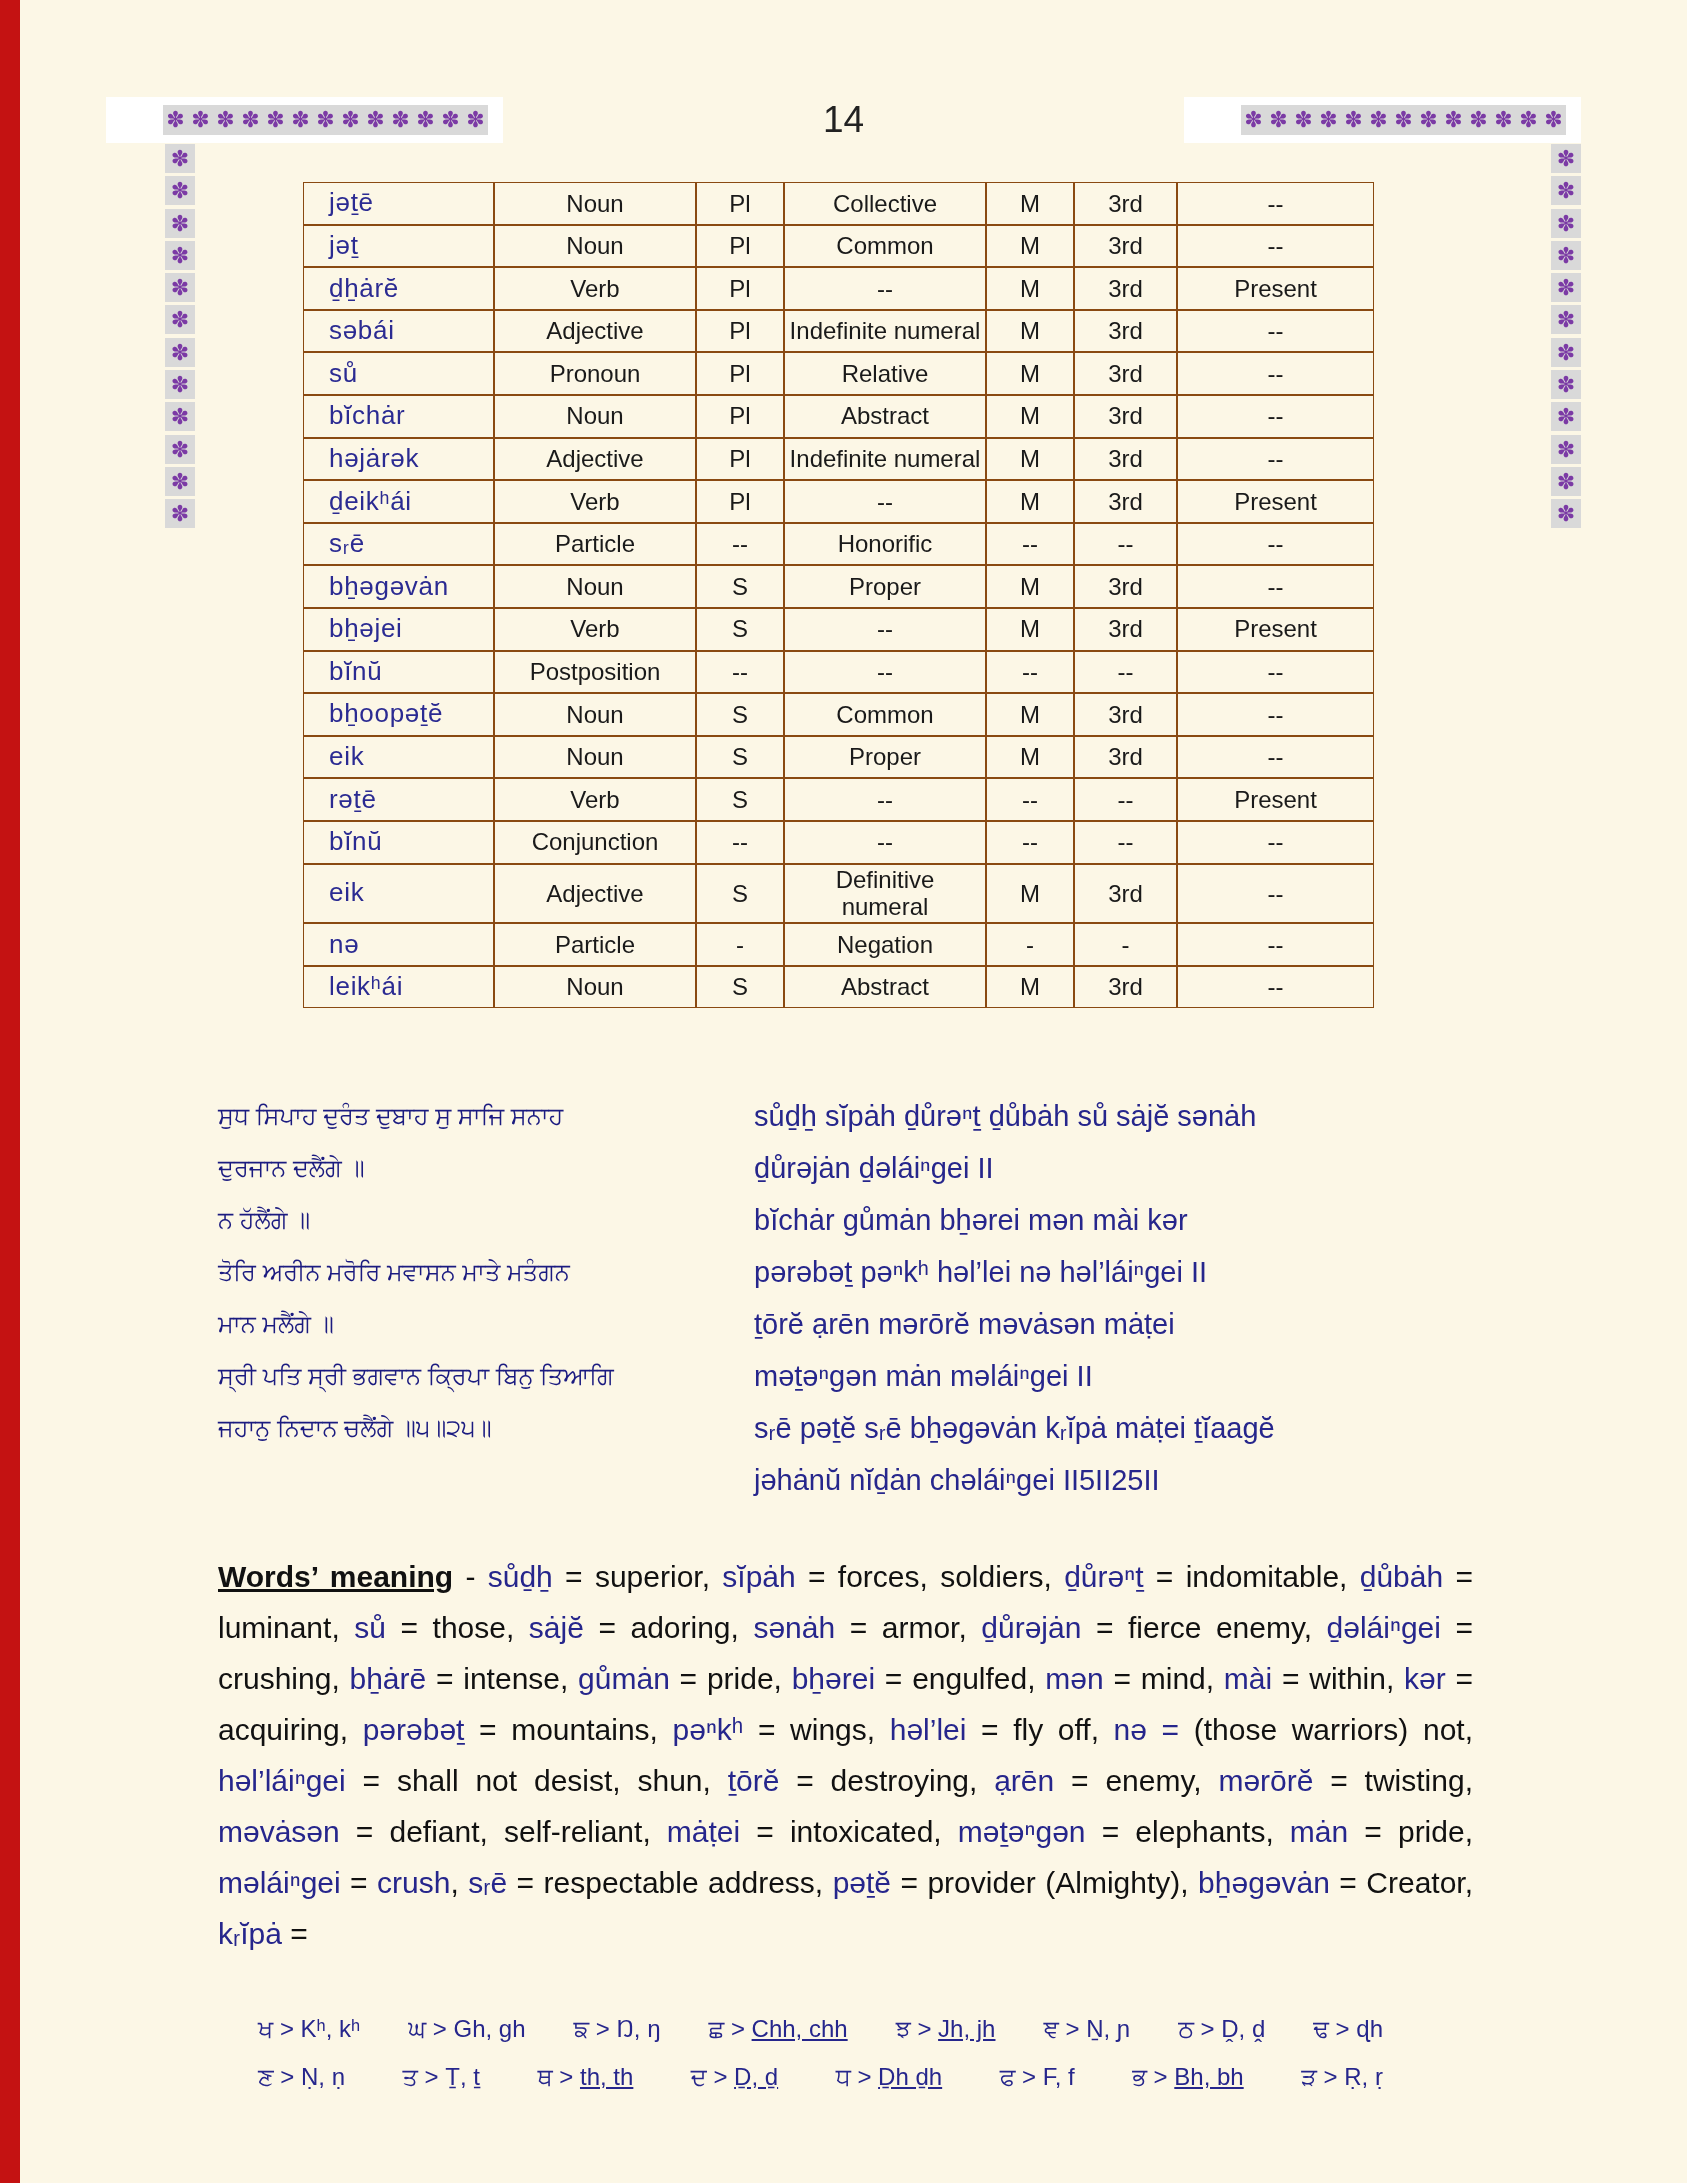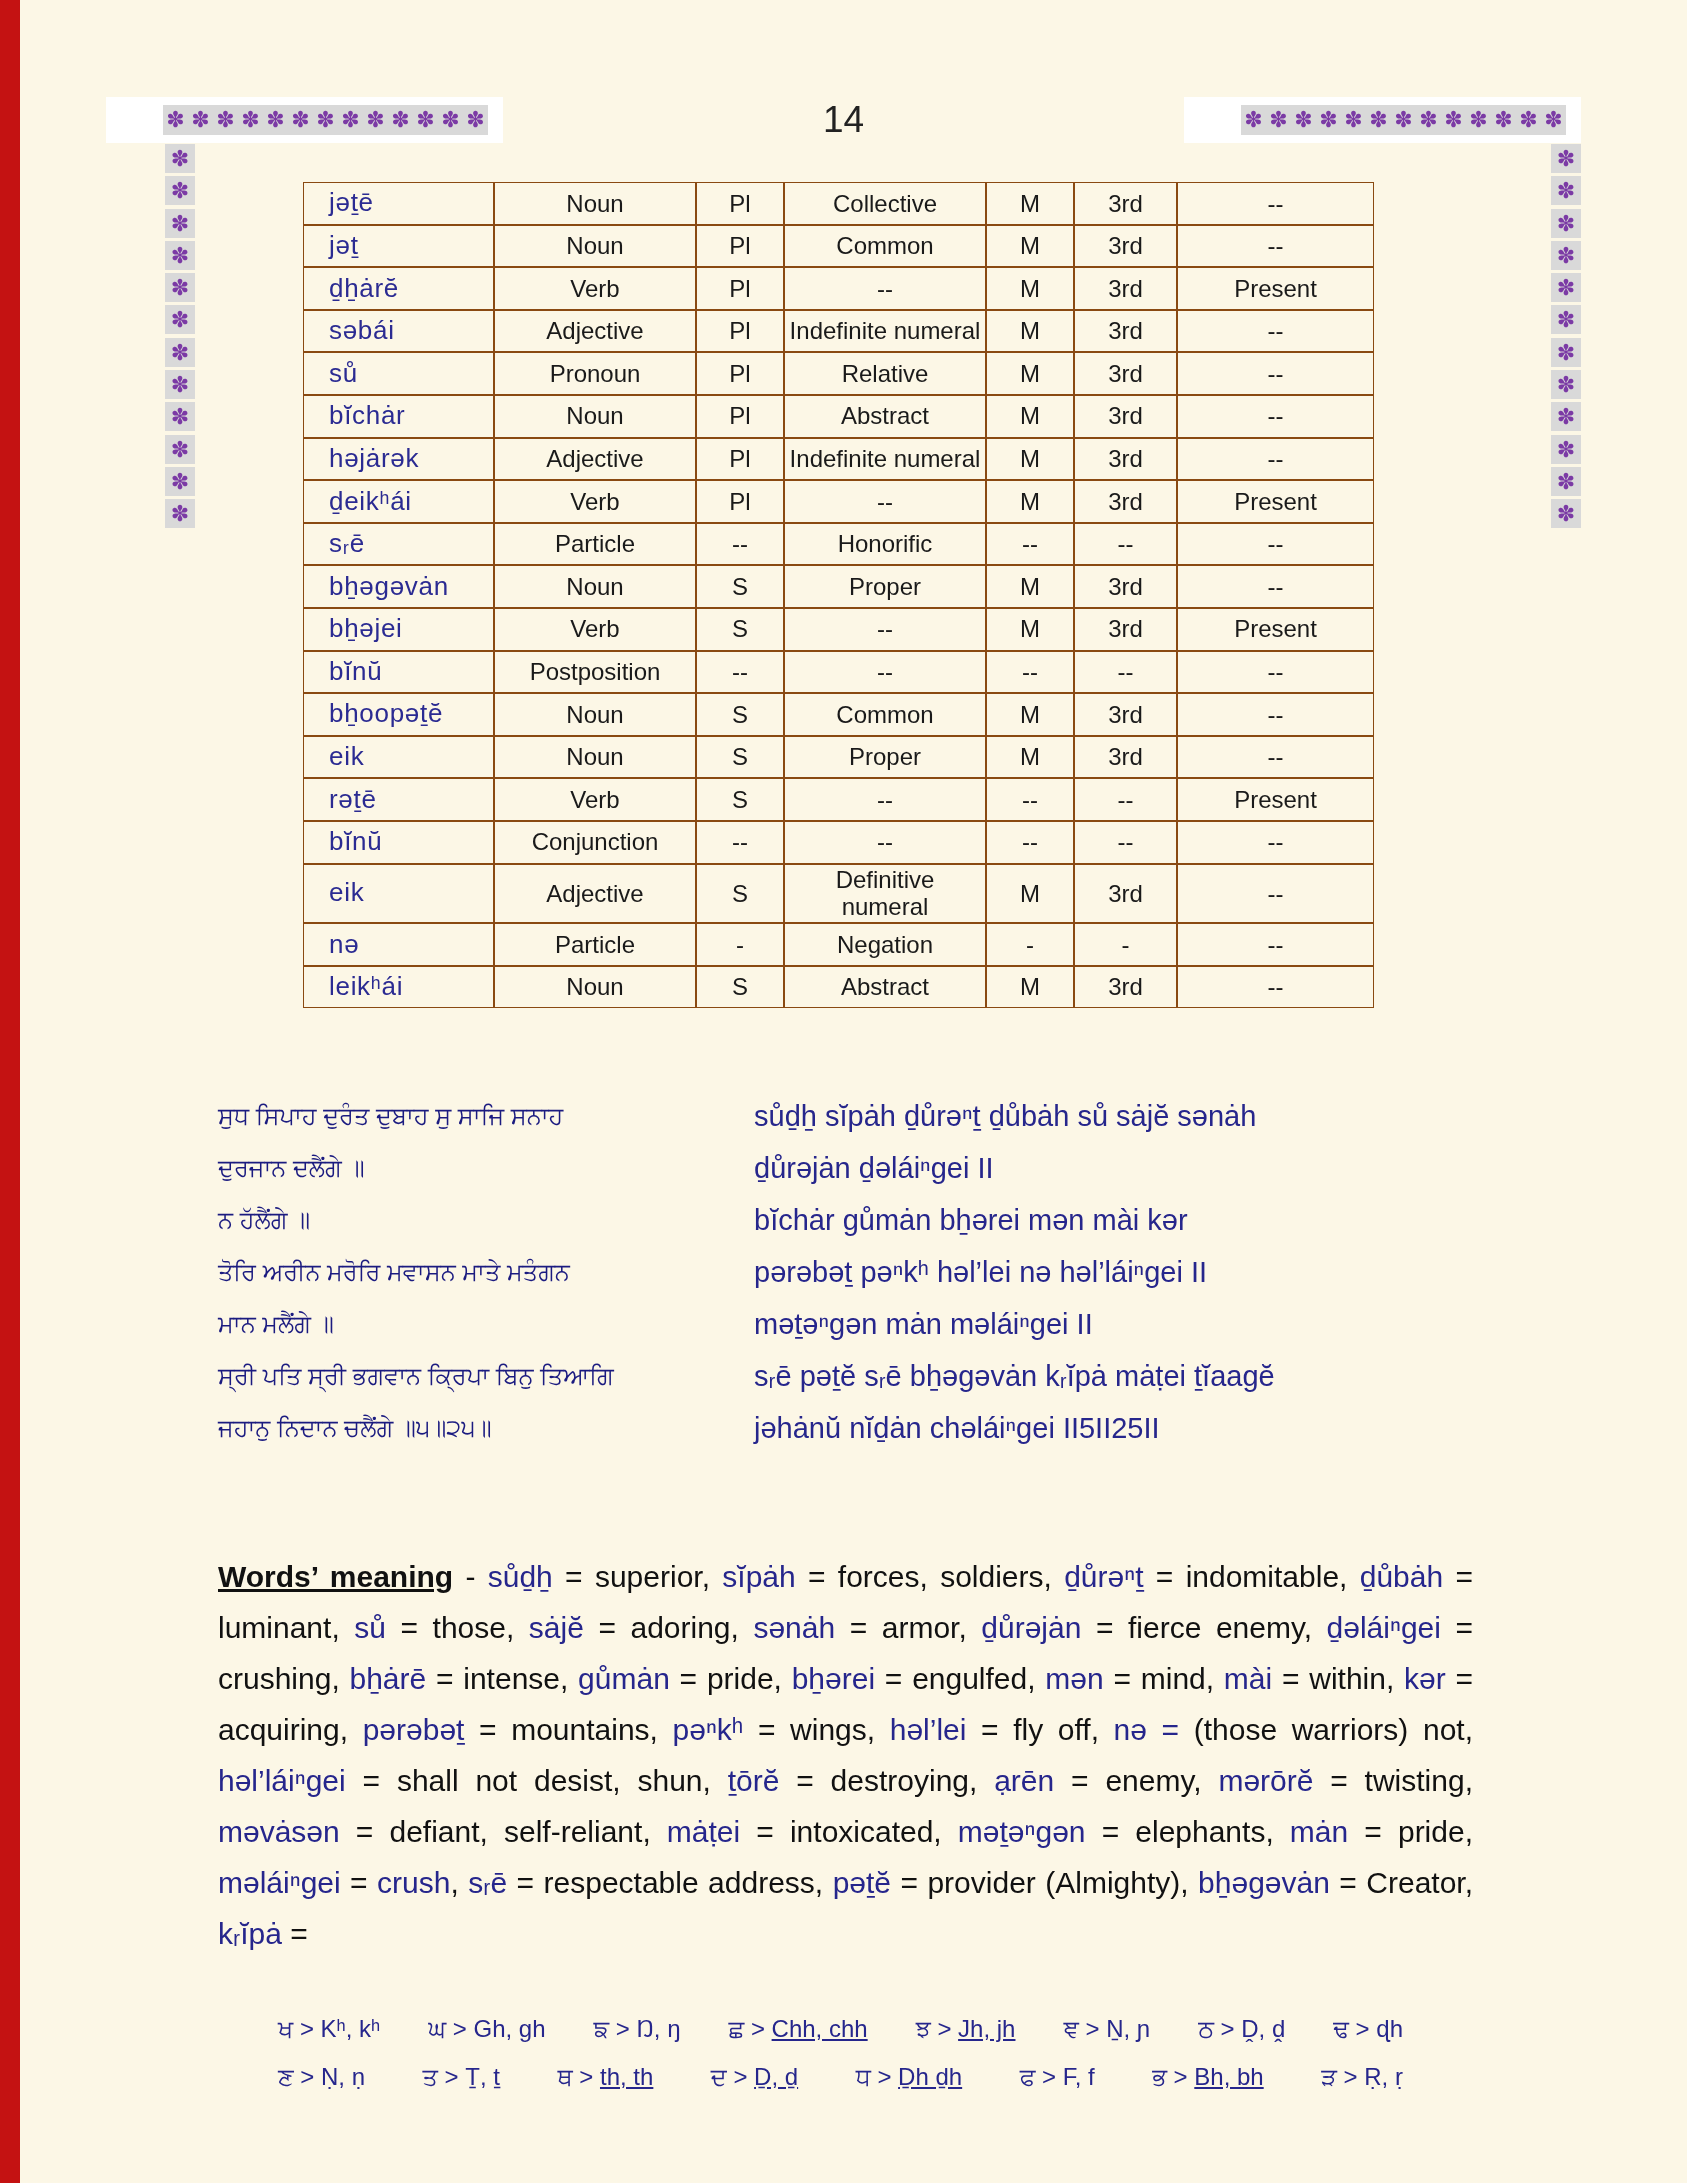--- a/index.html
+++ b/index.html
@@ -33,21 +33,21 @@
   .gurmukhi-col{width:536px;}
   .gurmukhi-col .line{font-size:24px;line-height:52px;color:#1b1b80;}
   .translit-col{width:724px;}
   .translit-col .line{font-size:29px;line-height:52px;color:#26268c;}
   
   .words{position:absolute;left:218px;top:1551px;width:1255px;font-size:30px;
         line-height:51px;text-align:justify;color:#111;}
   .seg-label{font-weight:bold;text-decoration:underline;color:#111;}
   .seg-b{color:#26268c;}
   
-  .legend{position:absolute;left:278px;top:2005px;width:1125px;color:#26268c;}
+  .legend{position:absolute;left:258px;top:2005px;width:1125px;color:#26268c;}
   .legend-row{display:flex;justify-content:space-between;height:48px;
         align-items:center;font-size:24px;}
   .legend-item{white-space:nowrap;}
   .legend-item .u{text-decoration:underline;margin-top:17px;}
 </style>
 </head>
 <body>
 
 <div class="page">
   <div class="red-bar"></div>
@@ -310,20 +310,21 @@
         <div class="line">ਤੋਰਿ ਅਰੀਨ ਮਰੋਰਿ ਮਵਾਸਨ  ਮਾਤੇ ਮਤੰਗਨ</div>
         <div class="line">ਮਾਨ ਮਲੈਂਗੇ ॥</div>
         <div class="line">ਸ੍ਰੀ ਪਤਿ ਸ੍ਰੀ ਭਗਵਾਨ ਕ੍ਰਿਪਾ ਬਿਨੁ ਤਿਆਗਿ</div>
         <div class="line">ਜਹਾਨੁ ਨਿਦਾਨ ਚਲੈਂਗੇ ॥੫॥੨੫॥</div>
       </div>
     <div class="translit-col">
         <div class="line">sůḏẖ sĭpȧh ḏůrəⁿṯ  ḏůbȧh sů sȧjĕ sənȧh</div>
         <div class="line">ḏůrəjȧn ḏəláiⁿgei II</div>
         <div class="line">bĭchȧr  gůmȧn  bẖərei  mən  mài   kər</div>
         <div class="line">pərəbəṯ pəⁿkʰ həl’lei nə həl’láiⁿgei II</div>
+        <div class="line">ṯōrĕ  ạrēn  mərōrĕ  məvȧsən   mȧṭei</div>
         <div class="line">məṯəⁿgən mȧn  məláiⁿgei II</div>
         <div class="line">sᵣē pəṯĕ sᵣē bẖəgəvȧn kᵣĭpȧ mȧṭei ṯĭaagĕ</div>
         <div class="line">jəhȧnŭ nĭḏȧn  chəláiⁿgei II5II25II</div>
       </div>
   </div>
 
   <div class="words"><span class="seg-label">Words’ meaning</span><span class="seg-k"> - </span><span class="seg-b">sůḏẖ</span><span class="seg-k"> = superior, </span><span class="seg-b">sĭpȧh</span><span class="seg-k"> = forces, soldiers, </span><span class="seg-b">ḏůrəⁿṯ</span><span class="seg-k"> = indomitable, </span><span class="seg-b">ḏůbȧh</span><span class="seg-k"> = luminant, </span><span class="seg-b">sů</span><span class="seg-k"> = those, </span><span class="seg-b">sȧjĕ</span><span class="seg-k"> = adoring, </span><span class="seg-b">sənȧh</span><span class="seg-k"> = armor, </span><span class="seg-b">ḏůrəjȧn</span><span class="seg-k"> = fierce enemy, </span><span class="seg-b">ḏəláiⁿgei</span><span class="seg-k"> = crushing, </span><span class="seg-b">bẖȧrē</span><span class="seg-k"> = intense, </span><span class="seg-b">gůmȧn</span><span class="seg-k"> = pride, </span><span class="seg-b">bẖərei</span><span class="seg-k"> = engulfed, </span><span class="seg-b">mən</span><span class="seg-k"> = mind, </span><span class="seg-b">mài</span><span class="seg-k"> = within, </span><span class="seg-b">kər</span><span class="seg-k"> = acquiring, </span><span class="seg-b">pərəbəṯ</span><span class="seg-k"> = mountains, </span><span class="seg-b">pəⁿkʰ</span><span class="seg-k"> = wings, </span><span class="seg-b">həl’lei</span><span class="seg-k"> = fly off, </span><span class="seg-b">nə =</span><span class="seg-k"> (those warriors) not, </span><span class="seg-b">həl’láiⁿgei</span><span class="seg-k"> = shall not desist, shun, </span><span class="seg-b">ṯōrĕ</span><span class="seg-k"> = destroying, </span><span class="seg-b">ạrēn</span><span class="seg-k"> = enemy, </span><span class="seg-b">mərōrĕ</span><span class="seg-k"> = twisting, </span><span class="seg-b">məvȧsən</span><span class="seg-k"> = defiant, self-reliant, </span><span class="seg-b">mȧṭei</span><span class="seg-k"> = intoxicated, </span><span class="seg-b">məṯəⁿgən</span><span class="seg-k"> = elephants, </span><span class="seg-b">mȧn</span><span class="seg-k">  = pride, </span><span class="seg-b">məláiⁿgei</span><span class="seg-k"> = </span><span class="seg-b">crush</span><span class="seg-k">, </span><span class="seg-b">sᵣē</span><span class="seg-k"> = respectable address, </span><span class="seg-b">pəṯĕ</span><span class="seg-k"> = provider (Almighty), </span><span class="seg-b">bẖəgəvȧn</span><span class="seg-k"> = Creator, </span><span class="seg-b">kᵣĭpȧ</span><span class="seg-k"> =</span></div>
 
   <div class="legend">
       <div class="legend-row">

